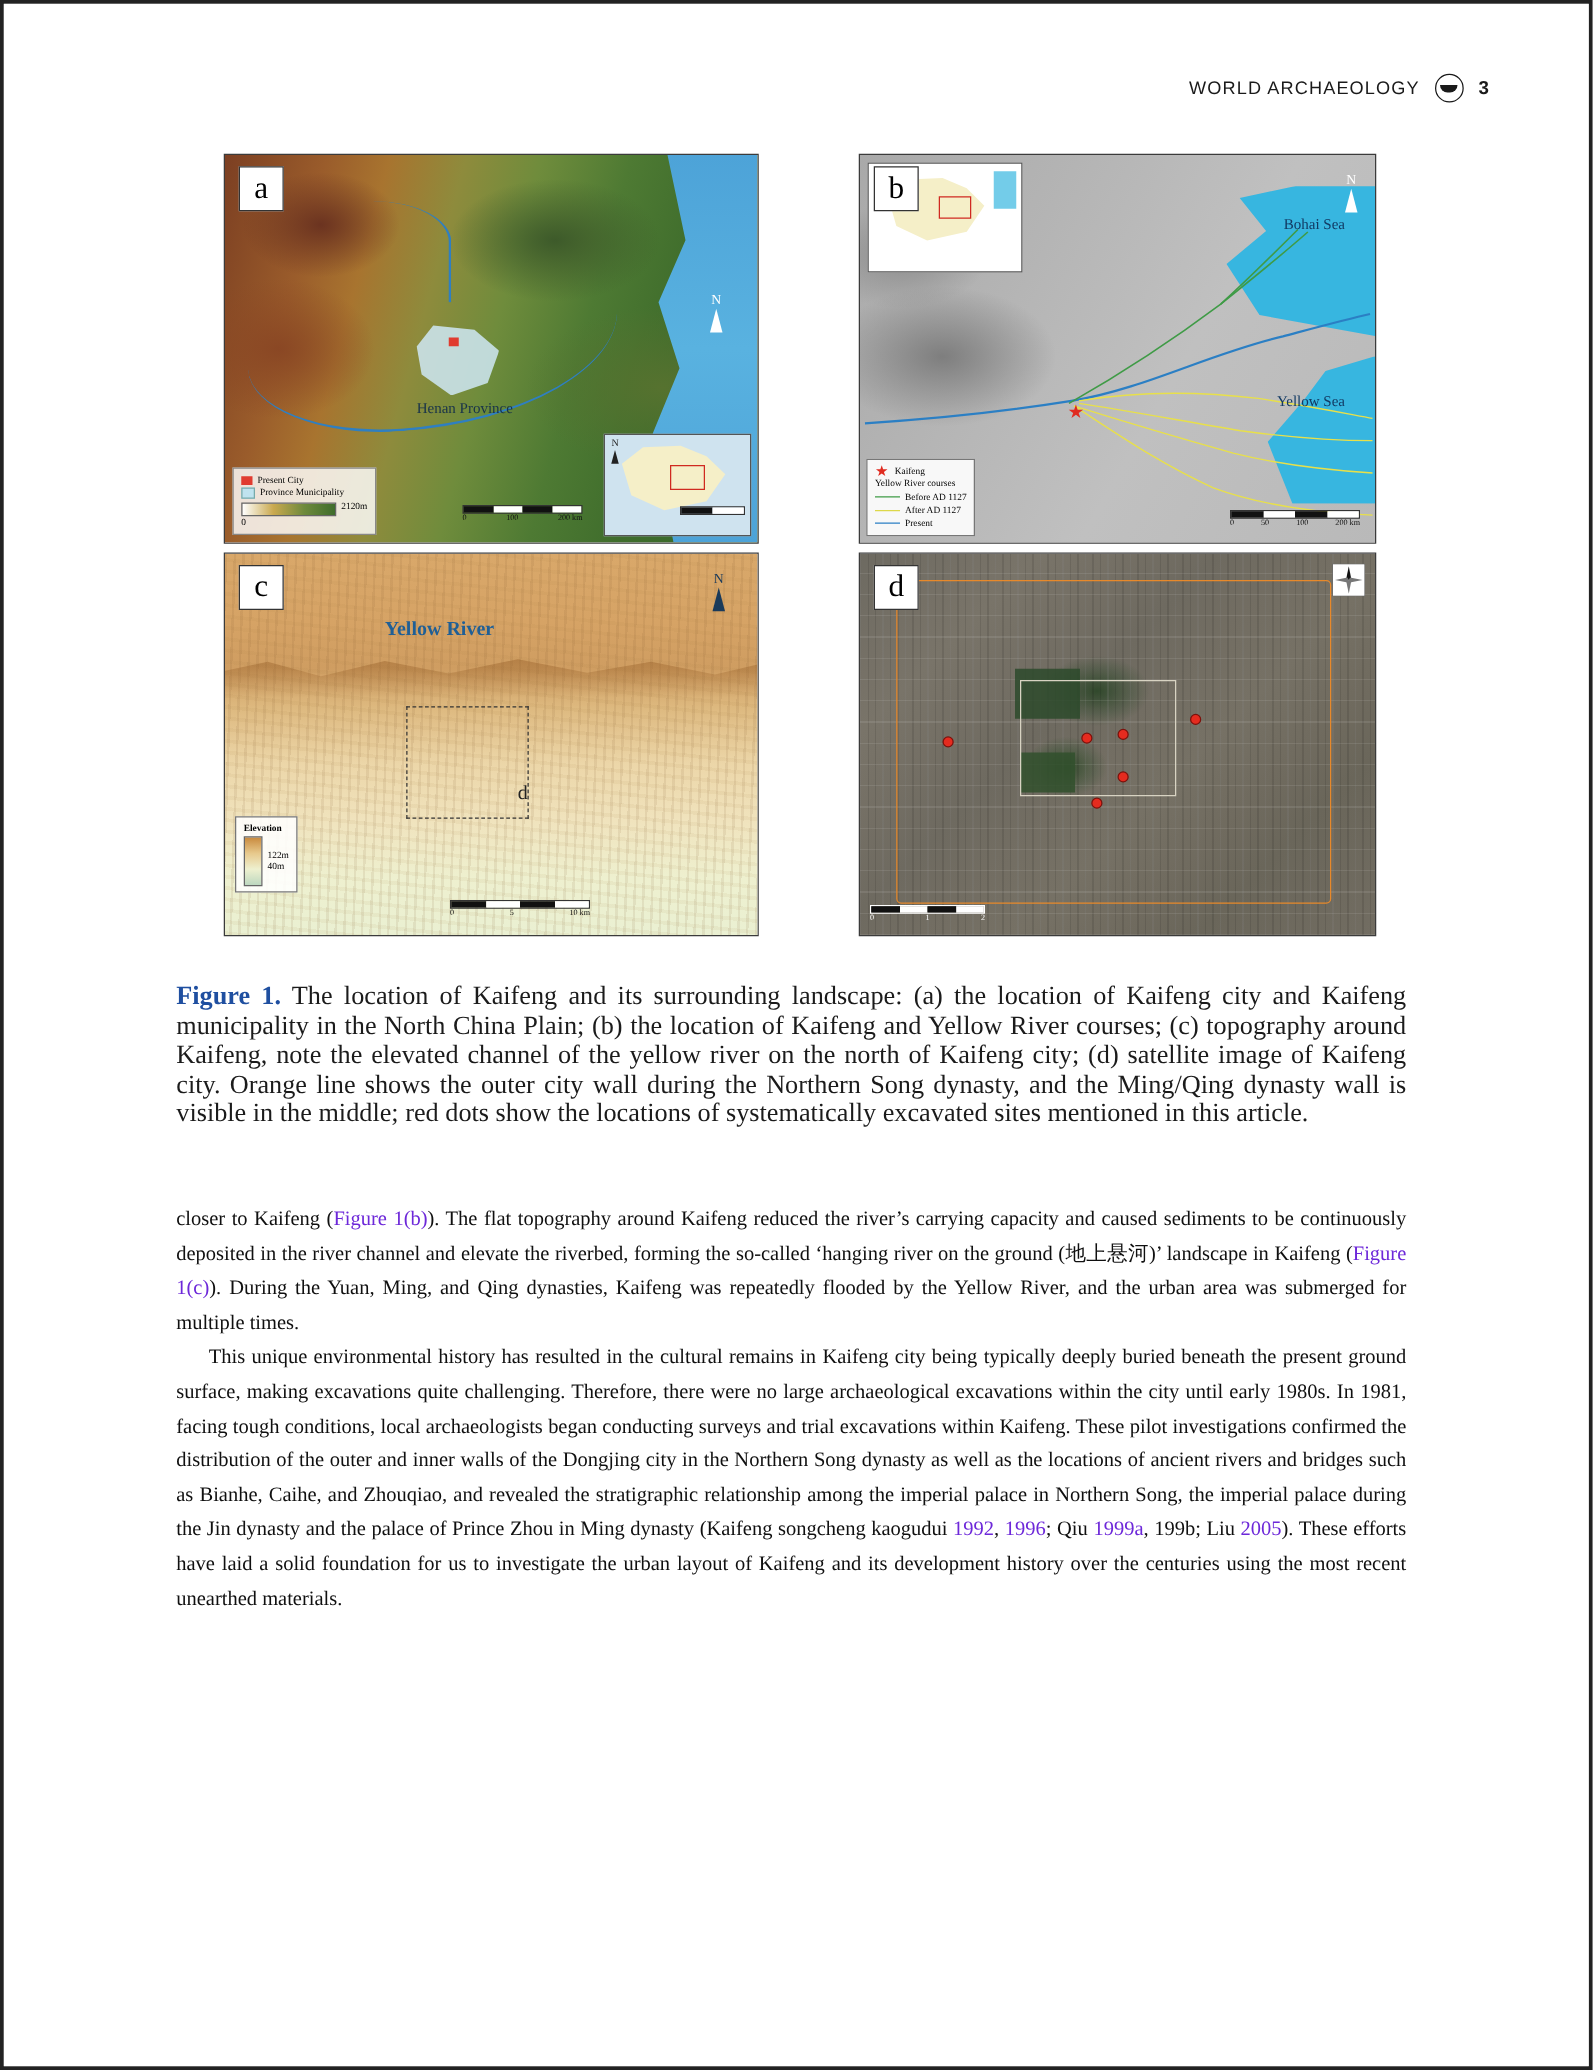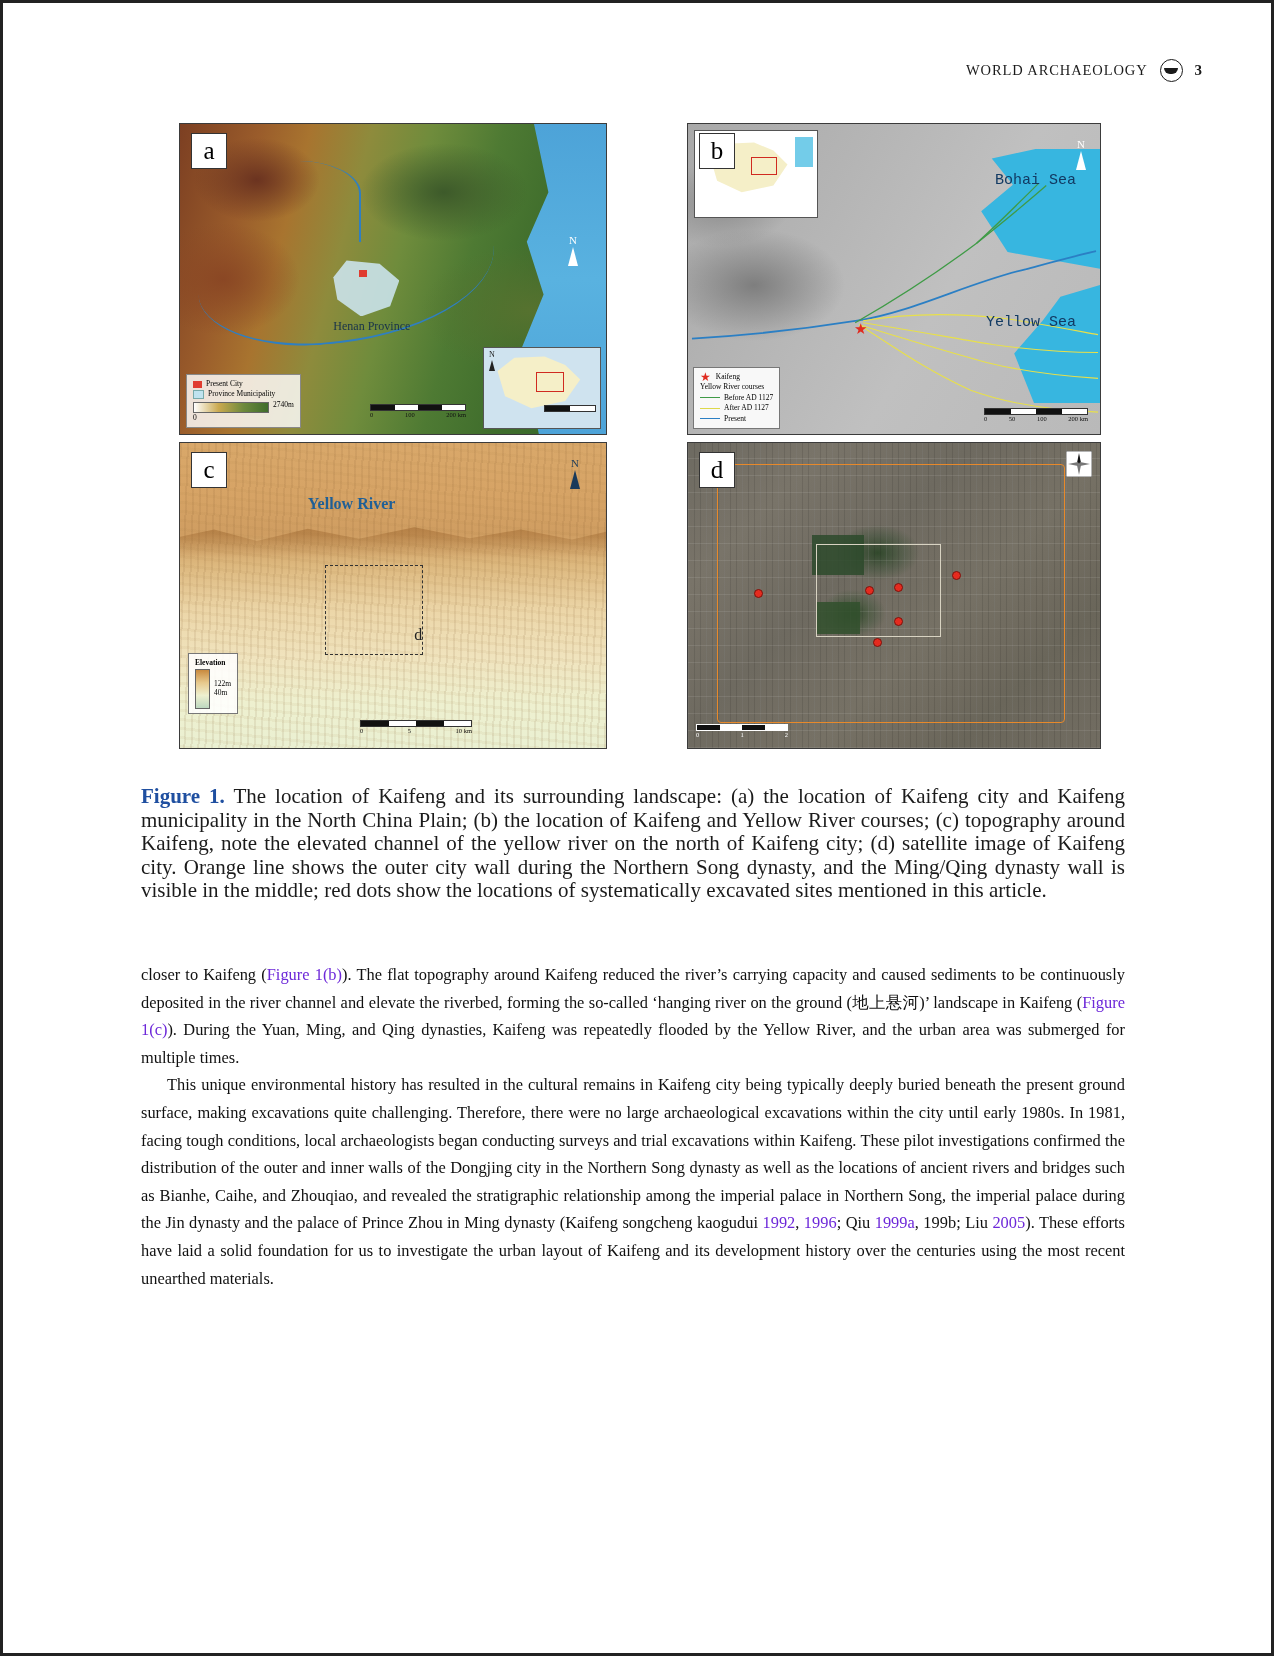--- a/index.html
+++ b/index.html
@@ -22,28 +22,27 @@
   .inner {
     position: absolute;
     left: 0; top: 0; right: 0; bottom: 0;
     background: #fff;
   }
 
   
   .runhead {
     position: absolute;
     top: 56px;
-    right: 68px;
+    right: 79px;
     display: flex;
     align-items: center;
     gap: 12px;
     font-size: 14.5px;
     letter-spacing: 0.9px;
     color: #1a1a1a;
-    font-family: Liberation Serif, serif;
   }
   .runhead .journal { font-size: 14.5px; }
   .runhead .logo {
     width: 21px; height: 21px;
     border-radius: 50%;
     border: 1.6px solid #1a1a1a;
     display: inline-block;
     position: relative;
   }
   .runhead .logo::after {
@@ -228,22 +227,22 @@
   }
   .pb-sea2 {
     position: absolute;
     right: 0; bottom: 10%;
     width: 110px; height: 118px;
     background: #37b6e0;
     clip-path: polygon(100% 0, 100% 100%, 40% 100%, 22% 58%, 48% 30%, 64% 10%);
   }
   .pb-label {
     position: absolute;
-    font-family: Liberation Mono, monospace;
-    font-size: 15px;
+    font-family: Liberation Serif, serif;
+    font-size: 12px;
     color: #123a63;
     z-index: 20;
   }
   .pb-inset {
     position: absolute;
     left: 6px; top: 6px;
     width: 122px; height: 86px;
     background: #fff;
     border: 1px solid #555;
     z-index: 25;
@@ -441,21 +440,21 @@
               <span class="swatch-muni"></span>
               <span>Province Municipality</span>
             </div>
             <div style="display:flex;align-items:flex-start;gap:4px;margin-top:3px;">
               <div>
                 <div class="ramp"></div>
                 <div style="display:flex;justify-content:space-between;width:74px;">
                   <span>0</span>
                 </div>
               </div>
-              <span style="margin-top:-2px;">2740m</span>
+              <span style="margin-top:-2px;">2120m</span>
             </div>
           </div>
 
           <div class="scalebar" style="left:190px;bottom:16px;width:96px;">
             <div class="sb-bar">
                 <div></div>
                 <div></div>
                 <div></div>
                 <div></div>
               </div>

